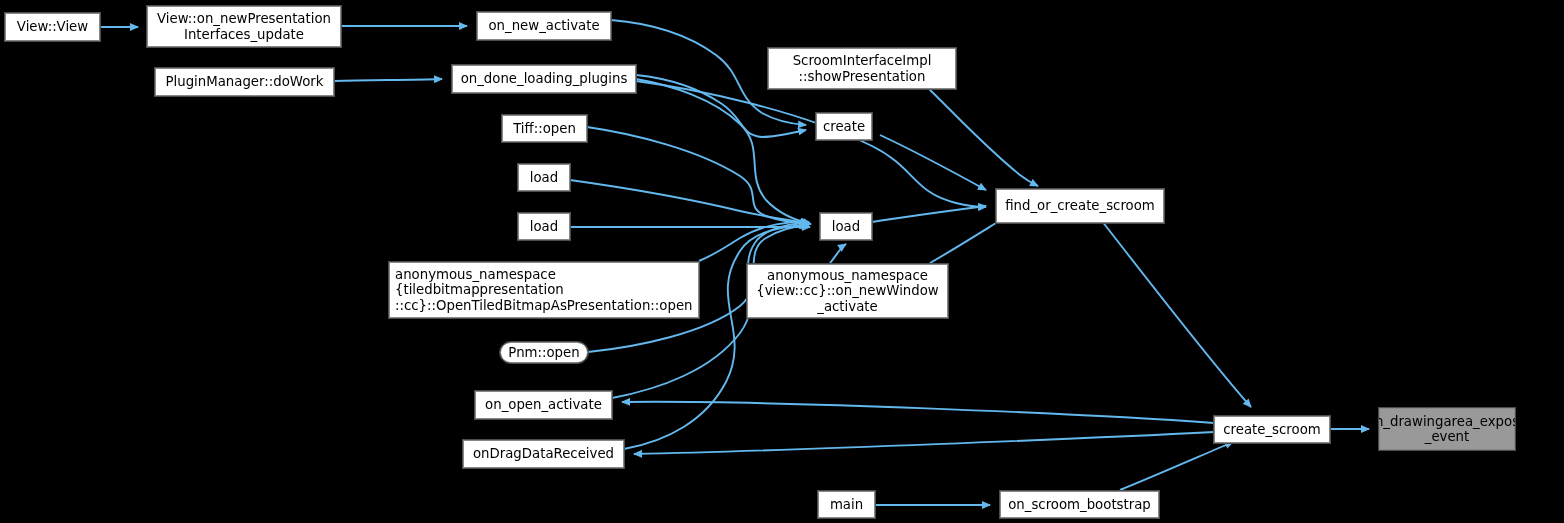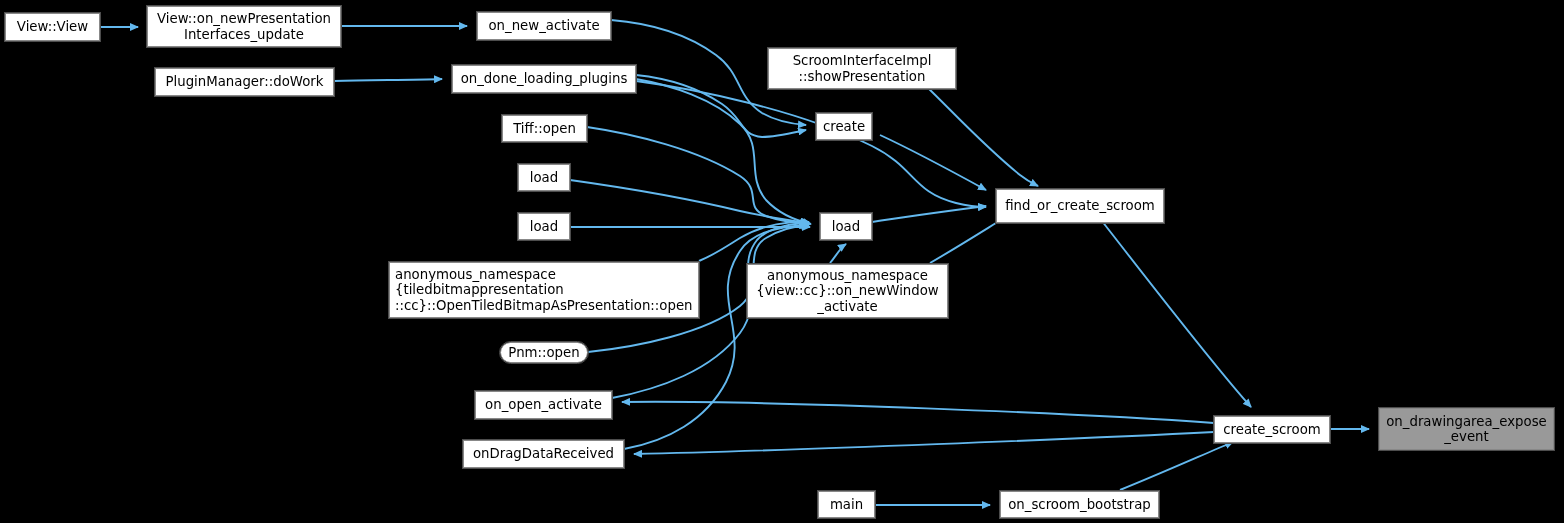--- a/index.html
+++ b/index.html
@@ -88,18 +88,18 @@
       <div class="node leftal" style="left: 389px; top: 262px; width: 310px; height: 56px;"><span class="nlabel">anonymous_namespace
 {tiledbitmappresentation
 ::cc}::OpenTiledBitmapAsPresentation::open</span></div>
       <div class="node" style="left: 747px; top: 264px; width: 201px; height: 54px;"><span class="nlabel">anonymous_namespace
 {view::cc}::on_newWindow
 _activate</span></div>
       <div class="node" style="left: 500px; top: 342px; width: 88px; height: 21px; border-radius: 11px;"><span class="nlabel">Pnm::open</span></div>
       <div class="node" style="left: 475px; top: 391px; width: 137px; height: 28px;"><span class="nlabel">on_open_activate</span></div>
       <div class="node" style="left: 463px; top: 440px; width: 161px; height: 28px;"><span class="nlabel">onDragDataReceived</span></div>
       <div class="node" style="left: 1214px; top: 416px; width: 116px; height: 27px;"><span class="nlabel">create_scroom</span></div>
-      <div class="node hl" style="left: 1379px; top: 408px; width: 175px; height: 42px;"><span class="nlabel">on_drawingarea_expose
+      <div class="node hl" style="left: 1379px; top: 408px; width: 136px; height: 42px;"><span class="nlabel">on_drawingarea_expose
 _event</span></div>
       <div class="node" style="left: 818px; top: 491px; width: 57px; height: 27px;"><span class="nlabel">main</span></div>
       <div class="node" style="left: 1000px; top: 491px; width: 159px; height: 27px;"><span class="nlabel">on_scroom_bootstrap</span></div>
     </div>
 </div>
 
 </body></html>

